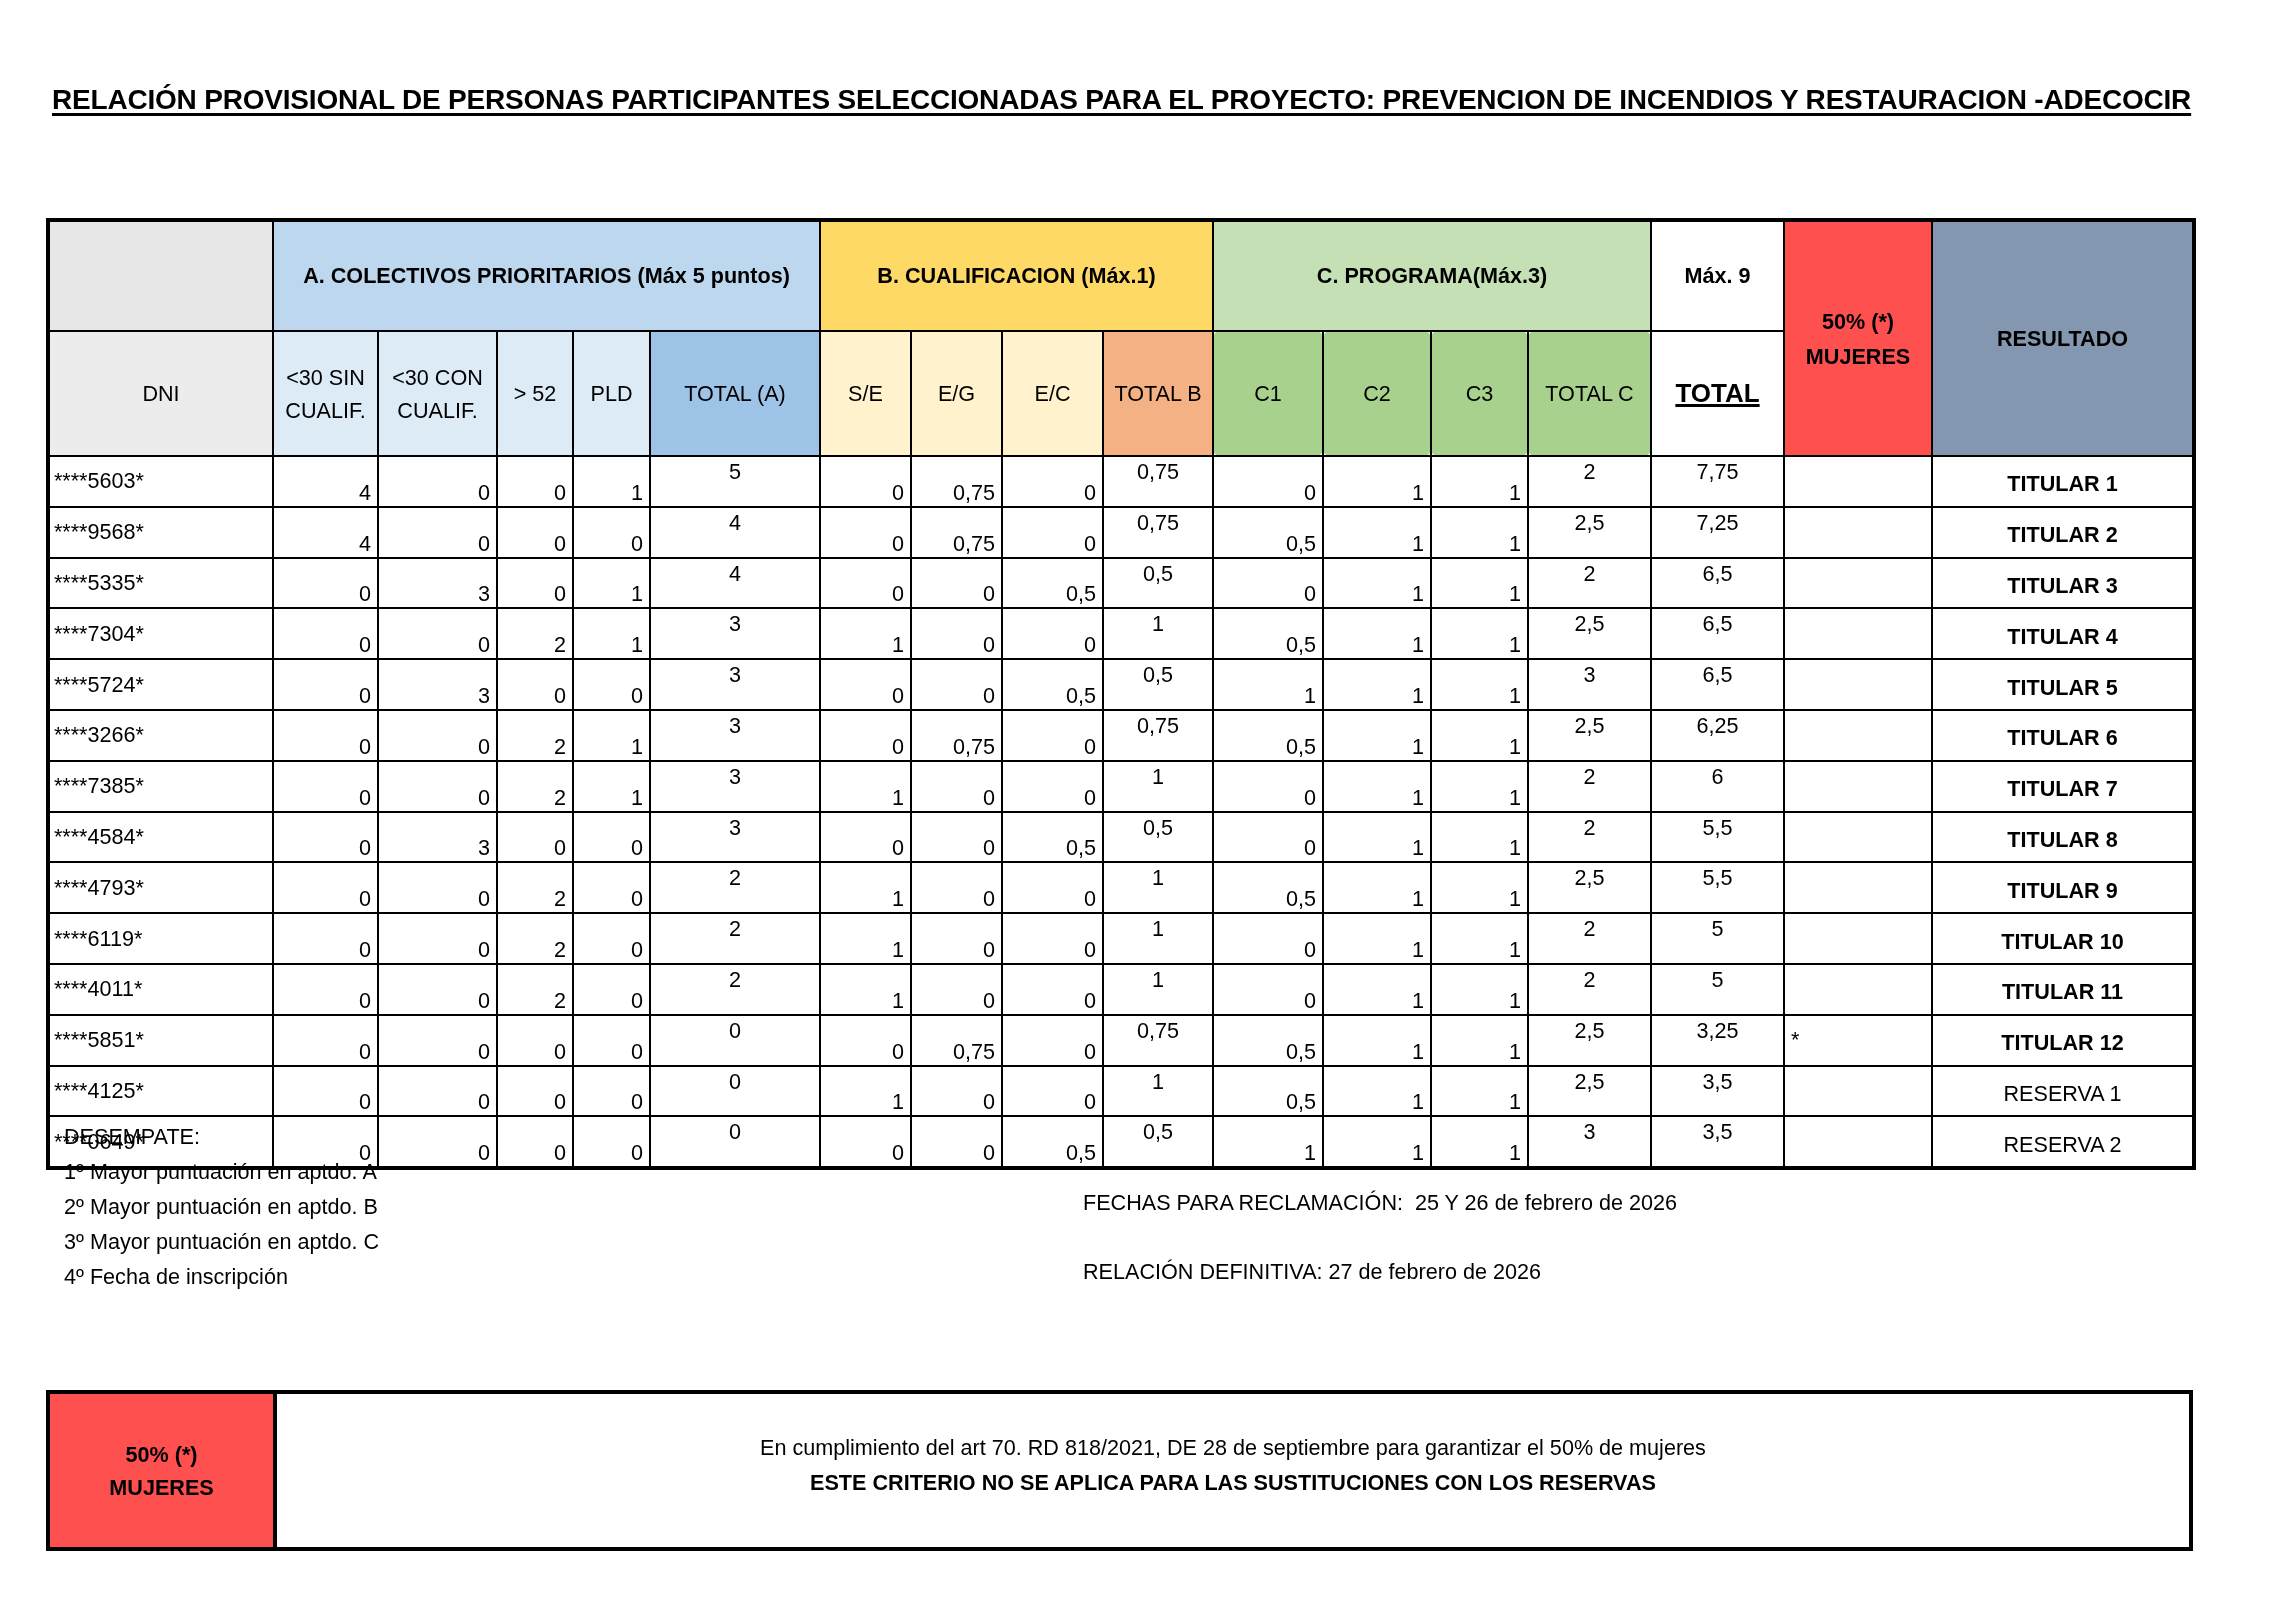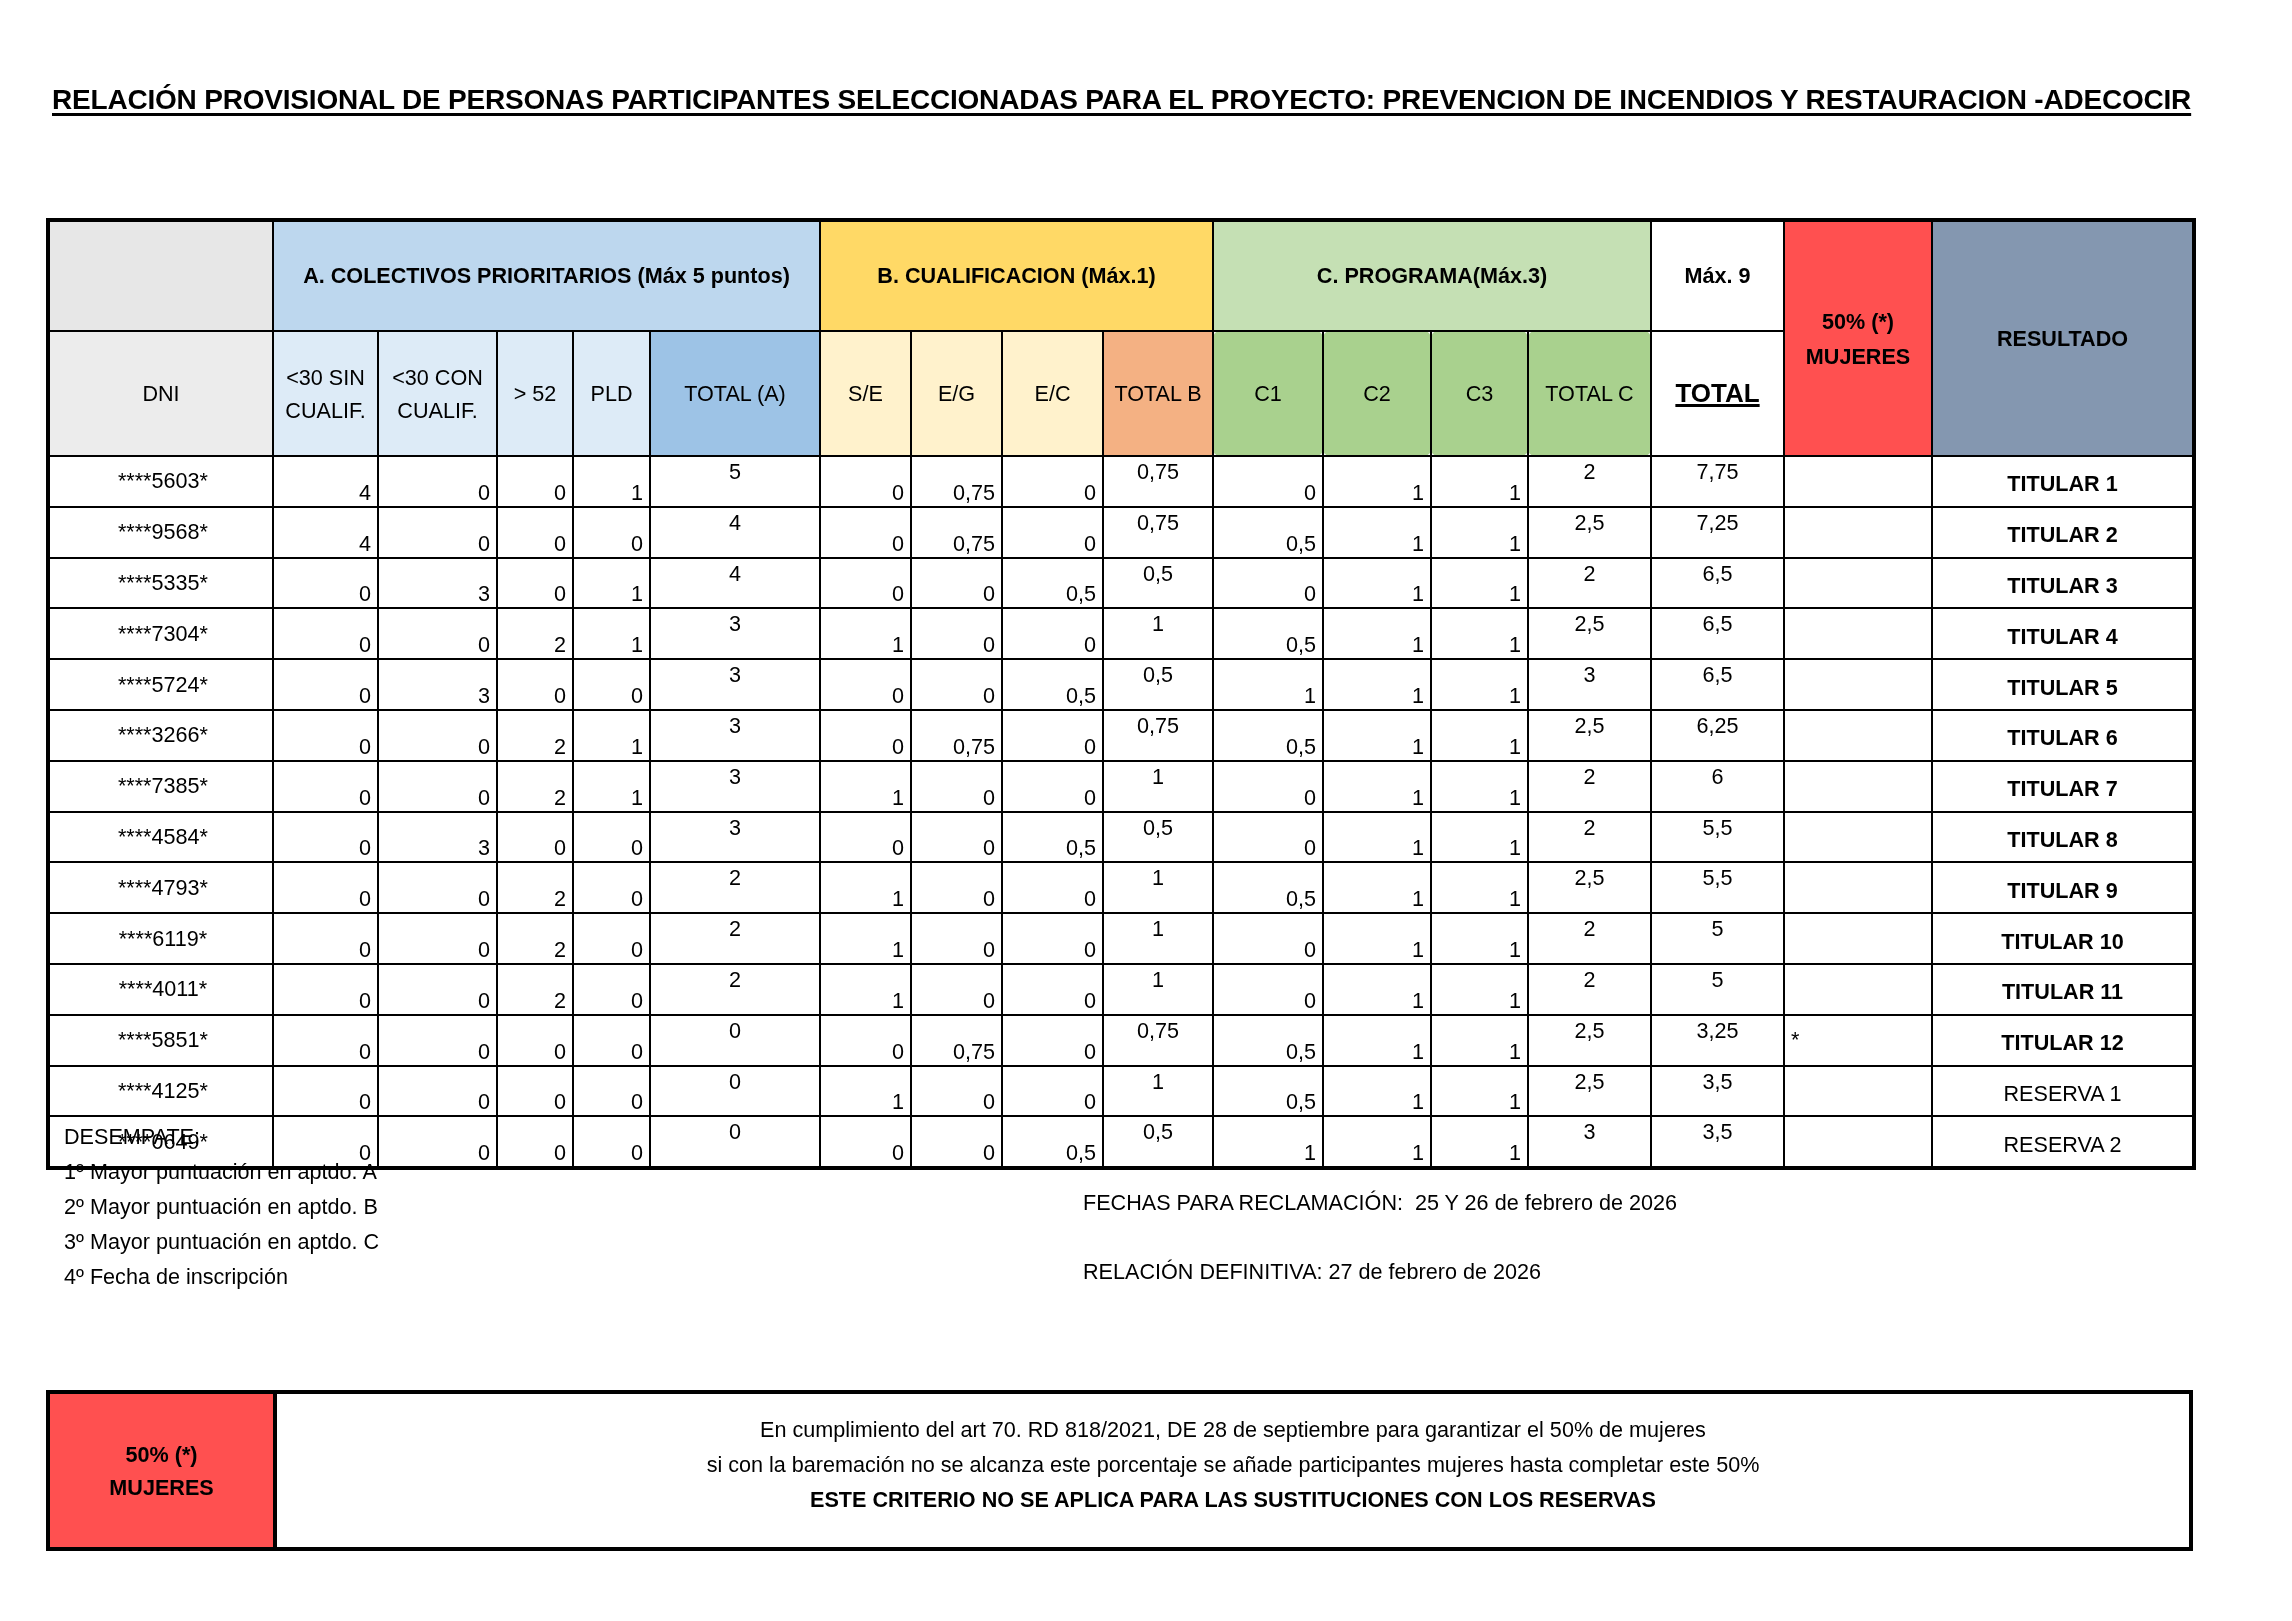--- a/index.html
+++ b/index.html
@@ -21,21 +21,21 @@
   table.grid td {
     border: 2.9px solid #000; padding: 0; vertical-align: middle;
     font-size: 21.6px; overflow: hidden; white-space: nowrap;
   }
   .h1 td { height: 108px; }
   .h2 td { height: 123px; }
   .hdr { text-align: center; font-weight: bold; font-size: 21.6px; }
   .hdr2 { text-align: center; font-size: 21.6px; line-height: 33px; white-space: normal !important; }
   .hdr2.b { font-weight: normal; }
   tr.row td { height: 39px; }
-  .dni { text-align: center; padding-left: 3.9px !important; font-size: 21.6px; }
+  .dni { text-align: left; padding-left: 3.9px !important; font-size: 21.6px; }
   .num { text-align: right; padding-right: 5.9px !important; padding-top: 9.8px !important; vertical-align: bottom !important; }
   .tot { text-align: center; vertical-align: top !important; padding-top: 2px !important; }
   .star { text-align: left; padding-left: 5.9px !important; }
   .res { text-align: center; font-weight: bold; padding-top: 5.9px !important; }
   .res.reserva { font-weight: normal; }
   .c-gray { background: #e7e7e7; }
   .c-dni { background: #ececec; }
   .c-blue-h { background: #bdd7ee; }
   .c-blue-l { background: #ddebf7; }
   .c-blue-t { background: #9dc3e6; }
@@ -417,17 +417,16 @@
 <div class="dates d1" style="white-space:pre">FECHAS PARA RECLAMACIÓN:  25 Y 26 de febrero de 2026</div>
 <div class="dates d2">RELACIÓN DEFINITIVA: 27 de febrero de 2026</div>
 
 <div class="notebox">
   <div class="badge">
     <div>50% (*)</div>
     <div>MUJERES</div>
   </div>
   <div class="text">
     <div>En cumplimiento del art 70. RD 818/2021, DE 28 de septiembre para garantizar el 50% de mujeres</div>
-    <div>si con la baremación no se alcanza este porcentaje se añade participantes mujeres hasta completar este 50%</div>
     <div class="strong">ESTE CRITERIO NO SE APLICA PARA LAS SUSTITUCIONES CON LOS RESERVAS</div>
   </div>
 </div>
 
 
 </body></html>

